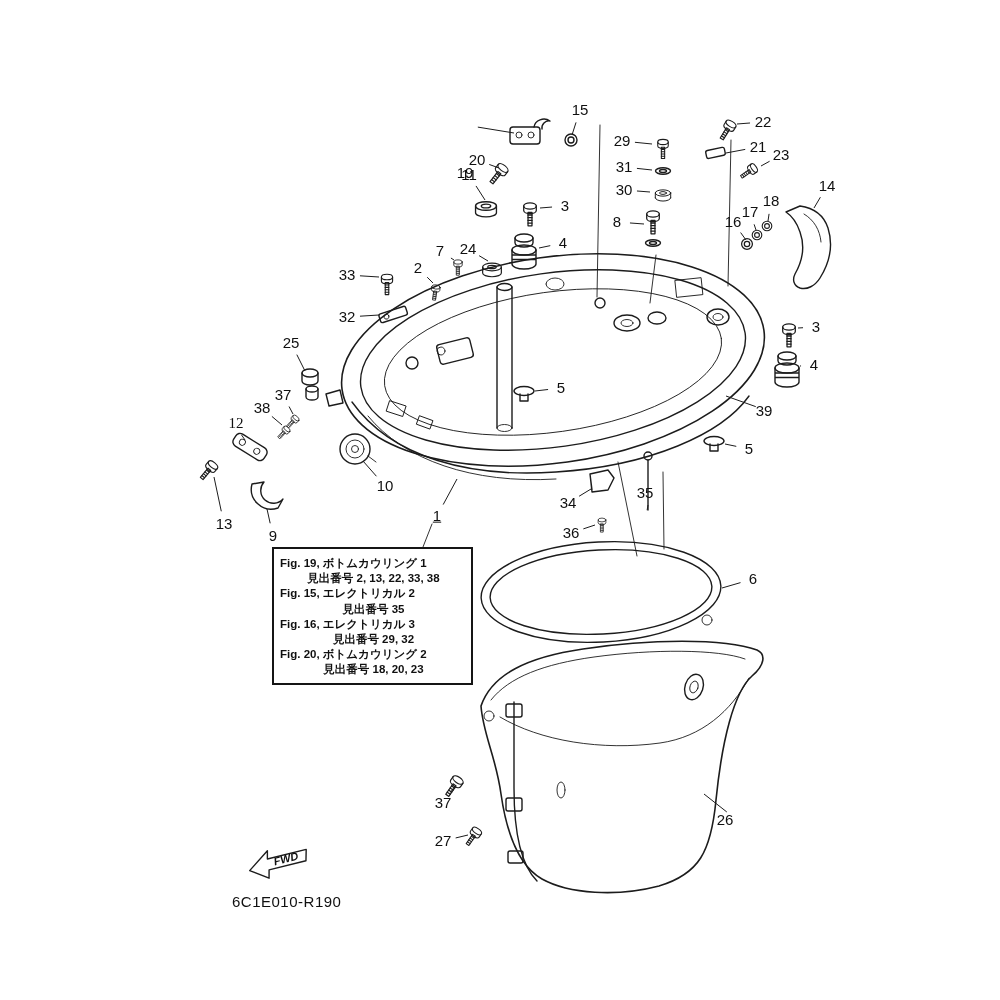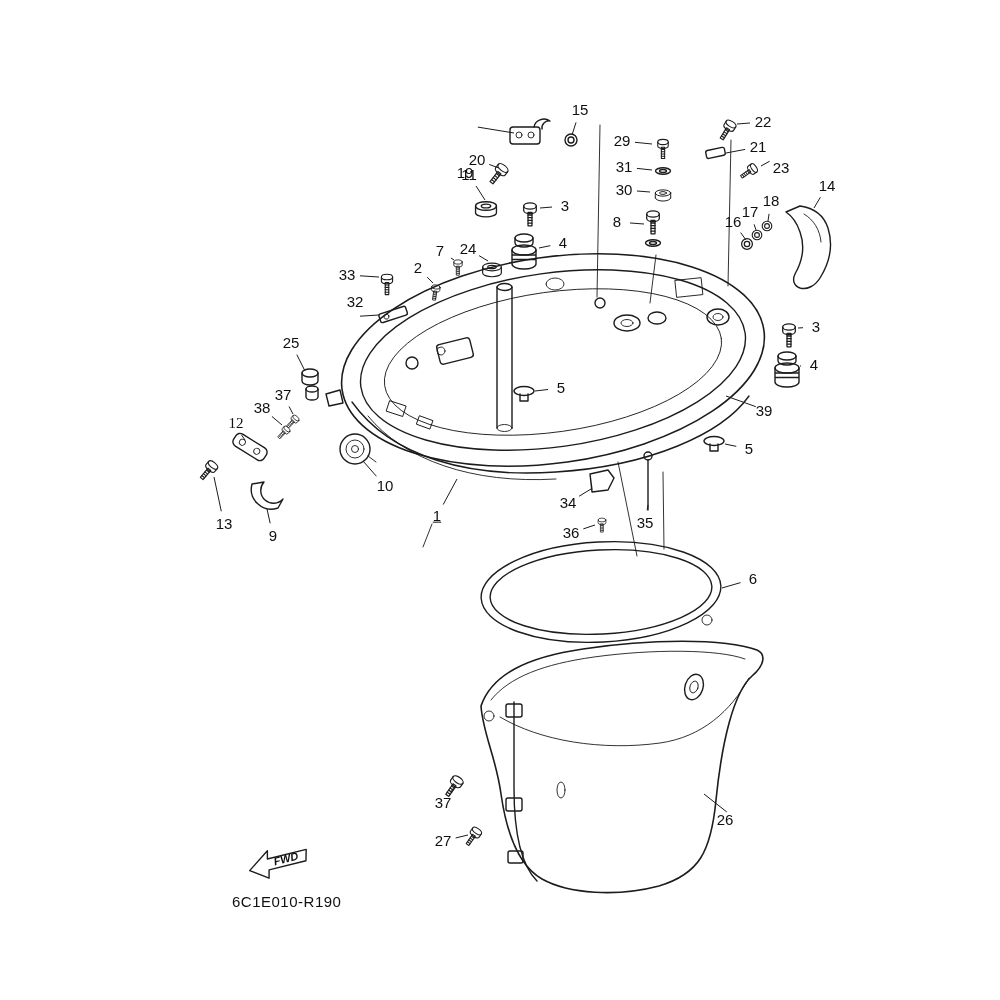--- a/index.html
+++ b/index.html
@@ -265,51 +265,63 @@
 
   <div id="labels-layer">
       <div class="part-label" style="left: 465px; top: 125px; margin-top: 48px;">19</div>
       <div class="part-label" style="left: 580px; top: 110px;">15</div>
       <div class="part-label" style="left: 477px; top: 160px;">20</div>
       <div class="part-label" style="left: 622px; top: 141px;">29</div>
       <div class="part-label" style="left: 624px; top: 167px;">31</div>
       <div class="part-label" style="left: 624px; top: 190px;">30</div>
       <div class="part-label" style="left: 763px; top: 122px;">22</div>
       <div class="part-label" style="left: 758px; top: 147px;">21</div>
-      <div class="part-label" style="left: 781px; top: 168px;">23</div>
+      <div class="part-label" style="left: 781px; top: 155px;">23</div>
       <div class="part-label" style="left: 469px; top: 175px;">11</div>
       <div class="part-label" style="left: 827px; top: 186px;">14</div>
       <div class="part-label" style="left: 565px; top: 206px;">3</div>
       <div class="part-label" style="left: 617px; top: 222px;">8</div>
       <div class="part-label" style="left: 771px; top: 201px;">18</div>
       <div class="part-label" style="left: 750px; top: 212px;">17</div>
       <div class="part-label" style="left: 733px; top: 222px;">16</div>
       <div class="part-label" style="left: 563px; top: 243px;">4</div>
       <div class="part-label" style="left: 440px; top: 251px;">7</div>
       <div class="part-label" style="left: 468px; top: 249px;">24</div>
       <div class="part-label" style="left: 347px; top: 275px;">33</div>
       <div class="part-label" style="left: 418px; top: 268px;">2</div>
-      <div class="part-label" style="left: 347px; top: 302px; margin-left: 8px;">32</div>
+      <div class="part-label" style="left: 347px; top: 317px;">32</div>
       <div class="part-label" style="left: 816px; top: 327px;">3</div>
       <div class="part-label" style="left: 814px; top: 365px;">4</div>
       <div class="part-label" style="left: 291px; top: 343px;">25</div>
       <div class="part-label" style="left: 561px; top: 388px;">5</div>
       <div class="part-label" style="left: 764px; top: 411px;">39</div>
       <div class="part-label" style="left: 283px; top: 395px;">37</div>
       <div class="part-label" style="left: 262px; top: 408px;">38</div>
       <div class="part-label" style="left: 236px; top: 424px; font-family: Liberation Serif, serif;">12</div>
       <div class="part-label" style="left: 749px; top: 449px;">5</div>
       <div class="part-label" style="left: 385px; top: 486px;">10</div>
       <div class="part-label" style="left: 224px; top: 524px;">13</div>
       <div class="part-label" style="left: 273px; top: 536px;">9</div>
       <div class="part-label underlined" style="left: 437px; top: 516px;">1</div>
       <div class="part-label" style="left: 568px; top: 503px;">34</div>
       <div class="part-label" style="left: 571px; top: 533px;">36</div>
-      <div class="part-label" style="left: 645px; top: 523px;">35</div>
+      <div class="part-label" style="left: 645px; top: 493px;">35</div>
       <div class="part-label" style="left: 753px; top: 579px;">6</div>
       <div class="part-label" style="left: 725px; top: 820px;">26</div>
       <div class="part-label" style="left: 443px; top: 803px;">37</div>
       <div class="part-label" style="left: 443px; top: 841px;">27</div>
     </div>
 
+  <div id="reference-box">
+    <div id="reference-rows">
+        <div class="fig-row">Fig. 19, ボトムカウリング 1</div>
+        <div class="ref-row">見出番号 2, 13, 22, 33, 38</div>
+        <div class="fig-row">Fig. 15, エレクトリカル 2</div>
+        <div class="ref-row">見出番号 35</div>
+        <div class="fig-row">Fig. 16, エレクトリカル 3</div>
+        <div class="ref-row">見出番号 29, 32</div>
+        <div class="fig-row">Fig. 20, ボトムカウリング 2</div>
+        <div class="ref-row">見出番号 18, 20, 23</div>
+      </div>
+  </div>
 
   <div id="drawing-code">6C1E010-R190</div>
 </div>
 
 </body></html>

